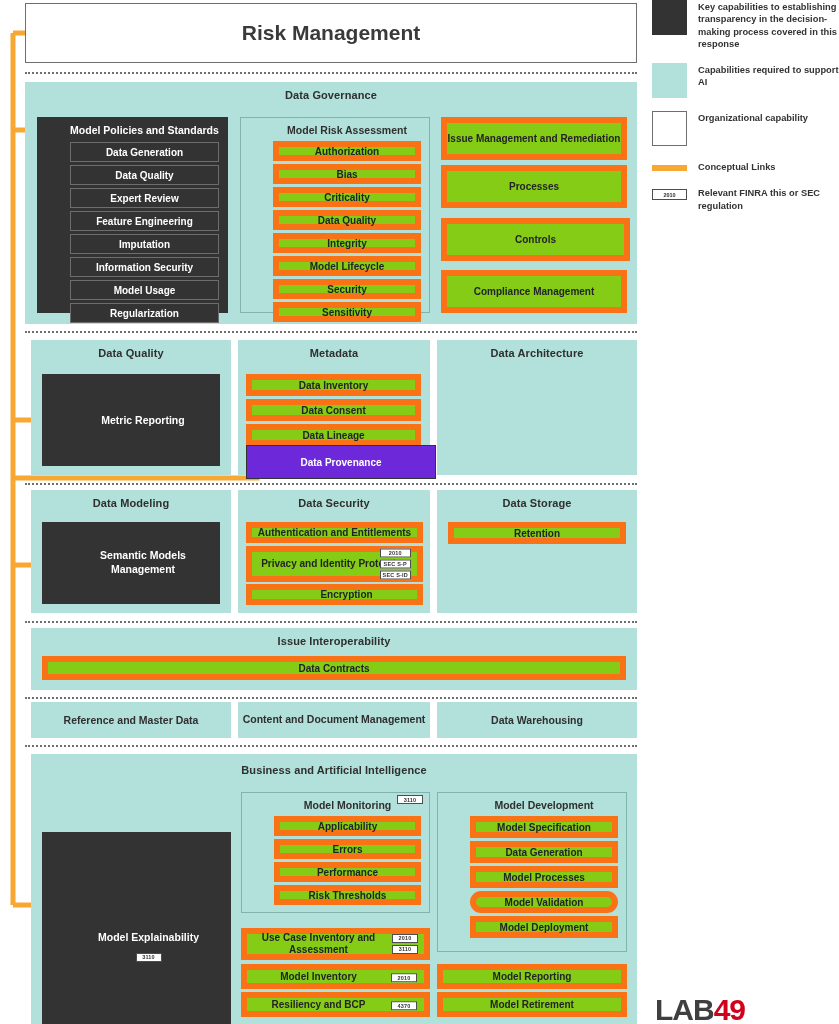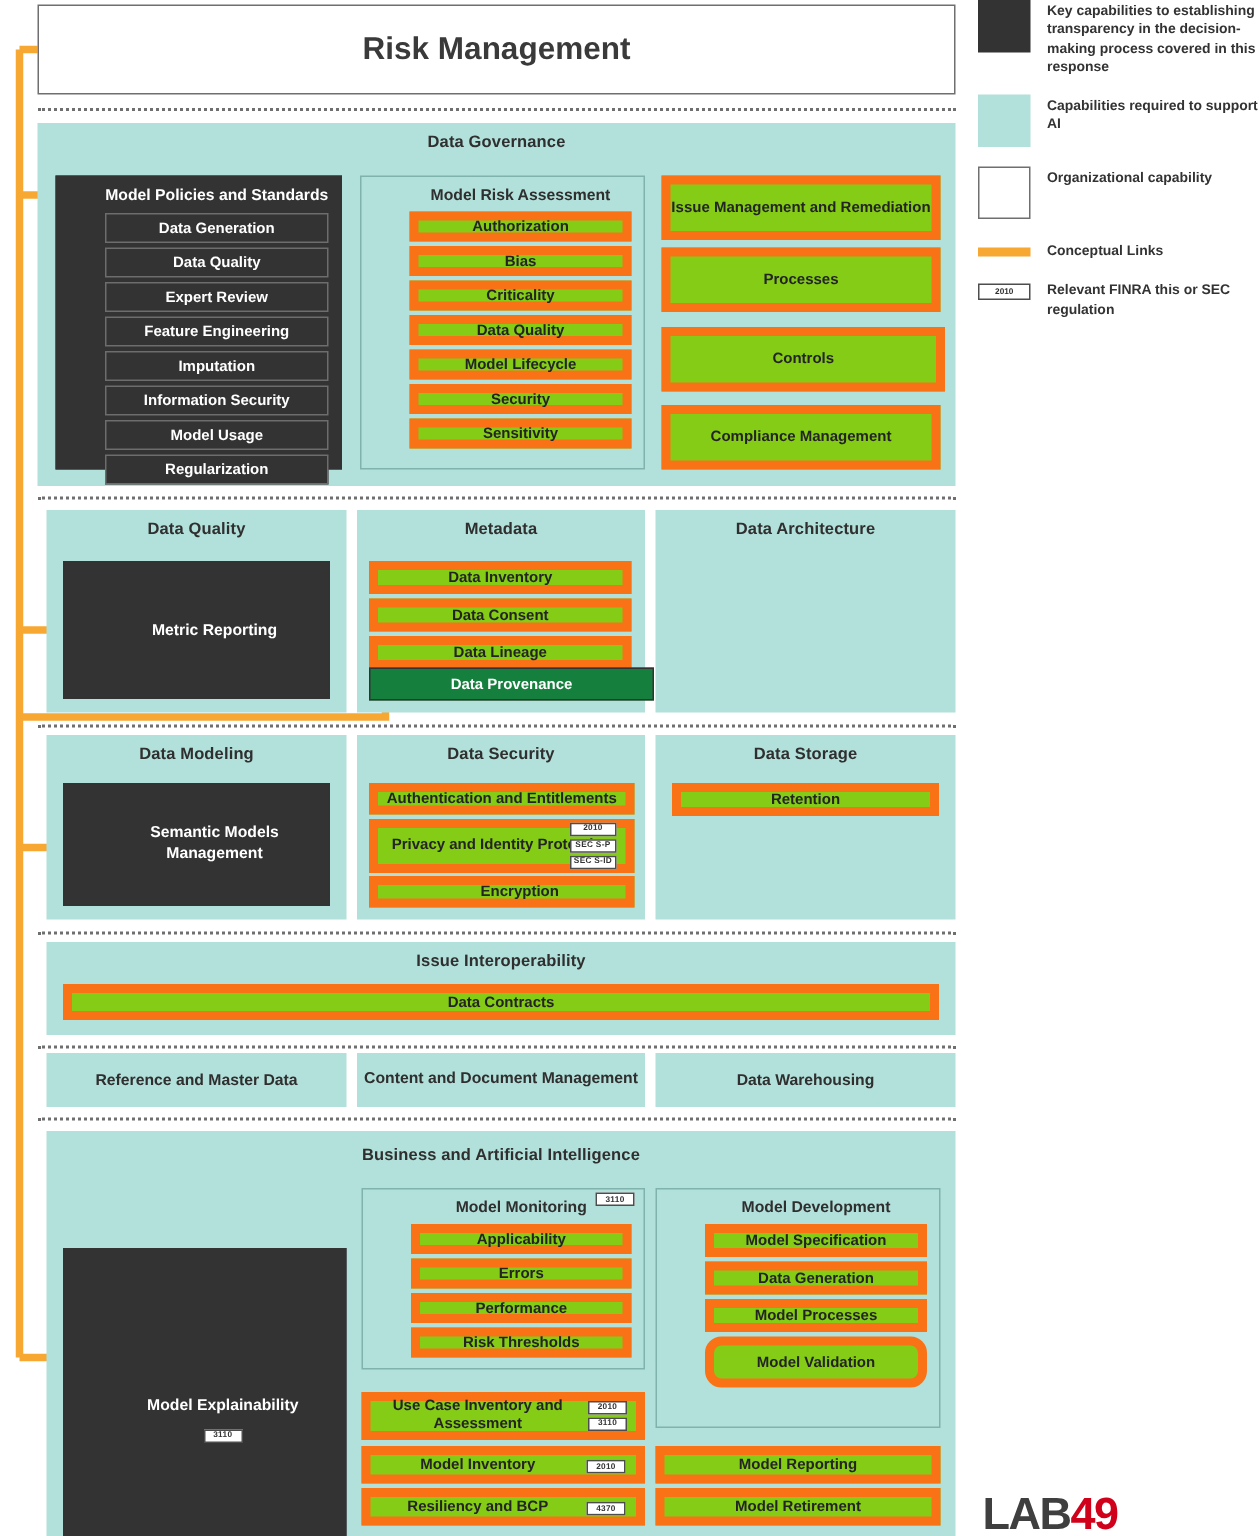--- a/index.html
+++ b/index.html
@@ -159,20 +159,21 @@
     <div class="chip">Model Usage</div>
     <div class="chip">Regularization</div>
   </div>
 
   <div class="col" style="left:240px; top:117px; width:190px; height:196px;">
     <div class="col-title">Model Risk Assessment</div>
     <div class="chip">Authorization</div>
     <div class="chip">Bias</div>
     <div class="chip">Criticality</div>
     <div class="chip">Data Quality</div>
+    <div class="chip">Integrity</div>
     <div class="chip">Model Lifecycle</div>
     <div class="chip">Security</div>
     <div class="chip">Sensitivity</div>
   </div>
 
   <div class="chip" style="position:absolute; left:441px; top:117px; width:186px; height:43px; margin:0;">Issue Management and Remediation</div>
   <div class="chip" style="position:absolute; left:441px; top:165px; width:186px; height:43px; margin:0;">Processes</div>
   <div class="chip" style="position:absolute; left:441px; top:218px; width:189px; height:43px; margin:0;">Controls</div>
   <div class="chip" style="position:absolute; left:441px; top:270px; width:186px; height:43px; margin:0;">Compliance Management</div>
 
@@ -184,21 +185,21 @@
   <div class="col dark" style="left:42px; top:374px; width:178px; height:92px; display:flex; align-items:center; justify-content:center;">
     <div style="font-size:10.5px; font-weight:700; color:#fff;">Metric Reporting</div>
   </div>
 
   <div class="band" style="left:238px; top:340px; width:192px; height:135px;">
     <div class="band-title">Metadata</div>
   </div>
   <div class="chip" style="position:absolute; left:246px; top:374px; width:175px; height:22px; margin:0;">Data Inventory</div>
   <div class="chip" style="position:absolute; left:246px; top:399px; width:175px; height:22px; margin:0;">Data Consent</div>
   <div class="chip" style="position:absolute; left:246px; top:424px; width:175px; height:22px; margin:0;">Data Lineage</div>
-  <div class="chip dark" style="position:absolute; left:246px; top:445px; width:190px; height:22px; margin:0; background:#15803d; border-color:#333; color:#fff;">Data Provenance</div>
+  <div class="chip dark" style="position:absolute; left:246px; top:445px; width:190px; height:34px; margin:0; background:#6d28d9; border-color:#333; color:#fff;">Data Provenance</div>
 
   <div class="band" style="left:437px; top:340px; width:200px; height:135px;">
     <div class="band-title">Data Architecture</div>
   </div>
 
   <div class="dotted-sep" style="top:483px;"></div>
 
   <div class="band" style="left:31px; top:490px; width:200px; height:123px;">
     <div class="band-title">Data Modeling</div>
   </div>
@@ -284,21 +285,22 @@
     <span class="finra-inline">
       <span class="finra">4370</span>
     </span>
   </div>
 
   <div class="col" style="left:437px; top:792px; width:190px; height:160px;">
     <div class="col-title">Model Development</div>
     <div class="chip" style="height:22px;">Model Specification</div>
     <div class="chip" style="height:22px;">Data Generation</div>
     <div class="chip" style="height:22px;">Model Processes</div>
-    <div class="chip" style="height:34px;border-radius:11px;">Model Validation</div>
+    <div class="chip" style="height:22px;border-radius:11px;">Model Validation</div>
+    <div class="chip" style="height:22px;">Model Deployment</div>
   </div>
   <div class="chip" style="position:absolute; left:437px; top:964px; width:190px; height:25px; margin:0;">Model Reporting</div>
   <div class="chip" style="position:absolute; left:437px; top:992px; width:190px; height:25px; margin:0;">Model Retirement</div>
 
   <div id="legend">
     <div class="leg-row">
       <div class="leg-swatch sw-dark"></div>
       <div class="leg-text">Key capabilities to establishing transparency in the decision-making process covered in this response</div>
     </div>
     <div class="leg-row">

